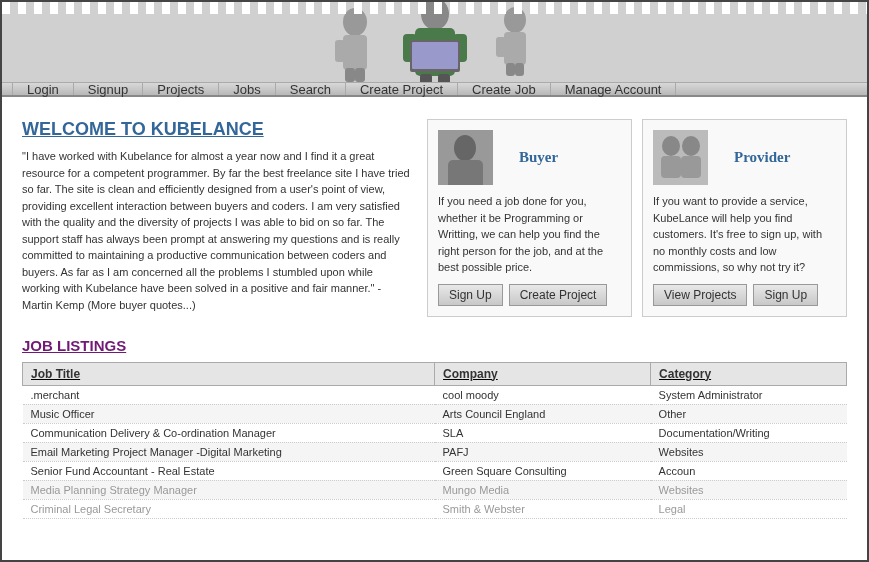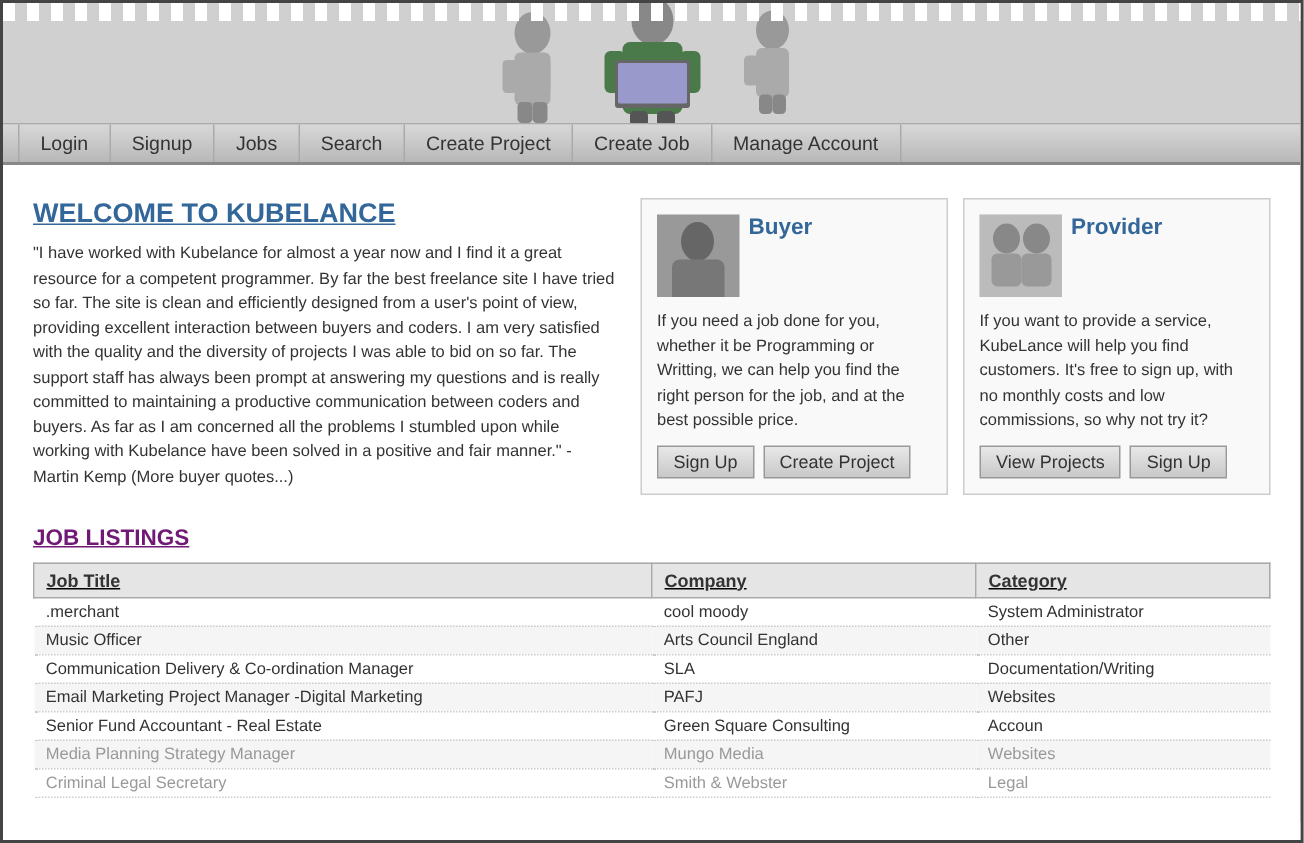--- a/index.html
+++ b/index.html
@@ -57,21 +57,21 @@
     }
 
     
     .nav-bar {
       background: linear-gradient(to bottom, #d8d8d8, #b8b8b8);
       border-top: 1px solid #aaa;
       border-bottom: 2px solid #888;
       display: flex;
       align-items: stretch;
       padding: 0 10px;
-      height: 28px;
+      height: 15px;
     }
     .nav-item {
       padding: 0 14px;
       display: flex;
       align-items: center;
       font-size: 13px;
       color: #333;
       cursor: pointer;
       white-space: nowrap;
       border-right: 1px solid #aaa;
@@ -115,23 +115,24 @@
       width: 420px;
     }
     .panel {
       flex: 1;
       border: 1px solid #ccc;
       padding: 10px;
       background: #f9f9f9;
     }
     .panel-header {
       display: flex;
-      align-items: flex-start;
-      gap: 6px;
+      align-items: center;
+      gap: 26px;
       margin-bottom: 8px;
+      font-family: Liberation Serif, serif;
     }
     .panel-title {
       font-size: 15px;
       font-weight: bold;
       color: #336699;
     }
     .panel-text {
       font-size: 11px;
       color: #333;
       line-height: 1.5;
@@ -234,20 +235,21 @@
       <rect x="127" y="40" width="46" height="27" rx="1" fill="#99c"></rect>
 
       <rect x="135" y="72" width="12" height="10" rx="3" fill="#555"></rect>
       <rect x="153" y="72" width="12" height="10" rx="3" fill="#555"></rect>
     </svg>
   </div>
 
   <nav class="nav-bar">
     <a class="nav-item">Login</a>
     <a class="nav-item">Signup</a>
+    <a class="nav-item">Projects</a>
     <a class="nav-item">Jobs</a>
     <a class="nav-item">Search</a>
     <a class="nav-item">Create Project</a>
     <a class="nav-item">Create Job</a>
     <a class="nav-item">Manage Account</a>
   </nav>
 
   <div class="main-content">
 
     <div class="welcome-section">

